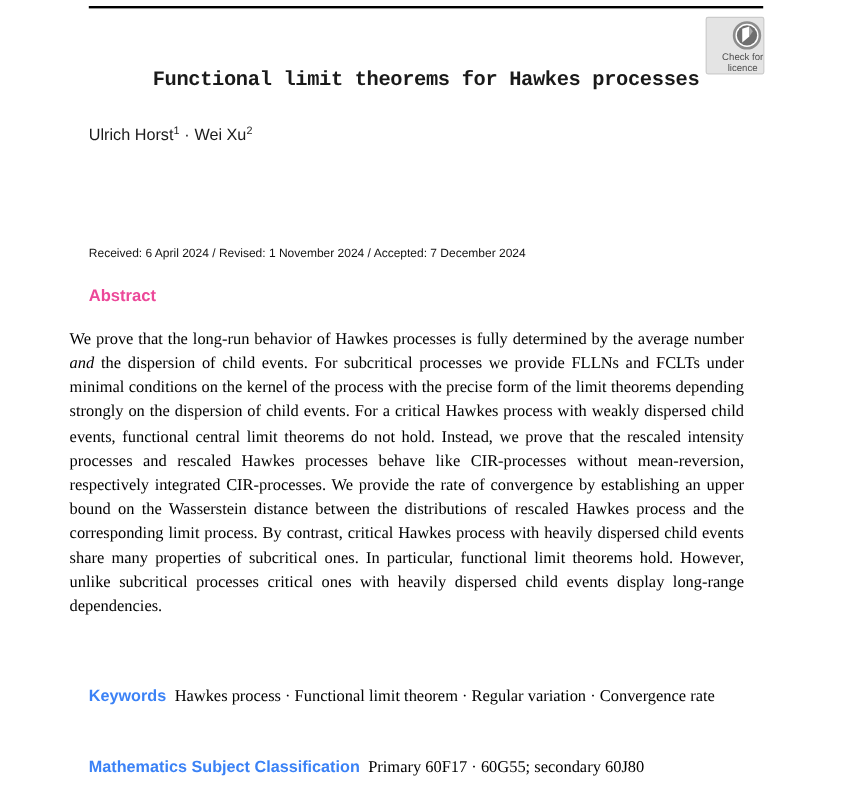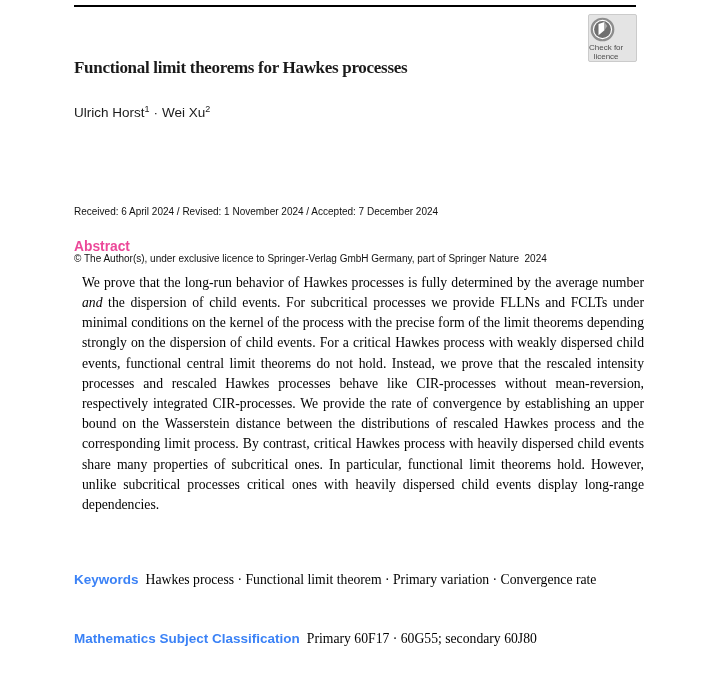--- a/index.html
+++ b/index.html
@@ -21,41 +21,42 @@
   .crossmark-badge {
     position: absolute;
     left: 588px; top: 14px;
     width: 49px; height: 48px;
     box-sizing: border-box;
     background: #e4e4e4;
     border: 1px solid #cbcbcb;
     border-radius: 2px;
     display: flex;
     flex-direction: column;
-    align-items: flex-start;
+    align-items: flex-end;
     padding-top: 2px;
     cursor: pointer;
   }
   .crossmark-badge .badge-text {
     font-family: "Liberation Sans", sans-serif;
     font-size: 8px;
     line-height: 9px;
     color: #4d4d4d;
     text-align: center;
     margin-top: 1px;
   }
   .paper-title {
     position: absolute;
     left: 74px; top: 58px;
     width: 562px;
-    font-family: Liberation Serif, serif;
+    font-family: Liberation Mono, monospace;
     font-weight: 700;
     font-size: 17px;
     letter-spacing: -0.3px;
     color: #1a1a1a;
+    text-align: center;
   }
   .author-list {
     position: absolute;
     left: 74px; top: 105px;
     width: 562px;
     font-family: "Liberation Sans", sans-serif;
     font-weight: 400;
     font-size: 13.5px;
     color: #1a1a1a;
   }
@@ -78,21 +79,21 @@
   .abstract-heading {
     position: absolute;
     left: 74px; top: 239px;
     font-family: "Liberation Sans", sans-serif;
     font-weight: 700;
     font-size: 13.8px;
     color: #ec4899;
   }
   .abstract-body {
     position: absolute;
-    left: 82px; top: 259px;
+    left: 58px; top: 259px;
     width: 562px;
     font-size: 13.7px;
     line-height: 20.2px;
     text-align: justify;
   }
   .keywords-block {
     position: absolute;
     left: 74px; top: 556px;
     width: 530px;
     font-size: 13.7px;
@@ -134,24 +135,23 @@
   </div>
 
   <div class="paper-title">Functional limit theorems for Hawkes processes</div>
 
   <div class="author-list">
     <span>Ulrich Horst</span><span class="aff-sup">1</span><span class="author-sep">·</span><span>Wei Xu</span><span class="aff-sup">2</span>
   </div>
 
   <div class="history-block">
     <div>Received: 6 April 2024 / Revised: 1 November 2024 / Accepted: 7 December 2024</div>
-    <div>© The Author(s), under exclusive licence to Springer-Verlag GmbH Germany, part of Springer Nature  2024</div>
   </div>
 
   <div class="abstract-heading">Abstract</div>
 
   <p class="abstract-body"><span>We prove that the long-run behavior of Hawkes processes is fully determined by the average number </span><em>and</em><span> the dispersion of child events. For subcritical processes we provide FLLNs and FCLTs under minimal conditions on the kernel of the process with the precise form of the limit theorems depending strongly on the dispersion of child events. For a critical Hawkes process with weakly dispersed child events, functional central limit theorems do not hold. Instead, we prove that the rescaled intensity processes and rescaled Hawkes processes behave like CIR-processes without mean-reversion, respectively integrated CIR-processes. We provide the rate of convergence by establishing an upper bound on the Wasserstein distance between the distributions of rescaled Hawkes process and the corresponding limit process. By contrast, critical Hawkes process with heavily dispersed child events share many properties of subcritical ones. In particular, functional limit theorems hold. However, unlike subcritical processes critical ones with heavily dispersed child events display long-range dependencies.</span></p>
 
-  <p class="keywords-block"><span class="inline-heading">Keywords</span><span>Hawkes process · Functional limit theorem · Primary variation · Convergence rate</span></p>
+  <p class="keywords-block"><span class="inline-heading">Keywords</span><span>Hawkes process · Functional limit theorem · Regular variation · Convergence rate</span></p>
 
   <p class="msc-block"><span class="inline-heading">Mathematics Subject Classification</span><span>Primary 60F17 · 60G55; secondary 60J80</span></p>
 
 </div>
 
 </body></html>

